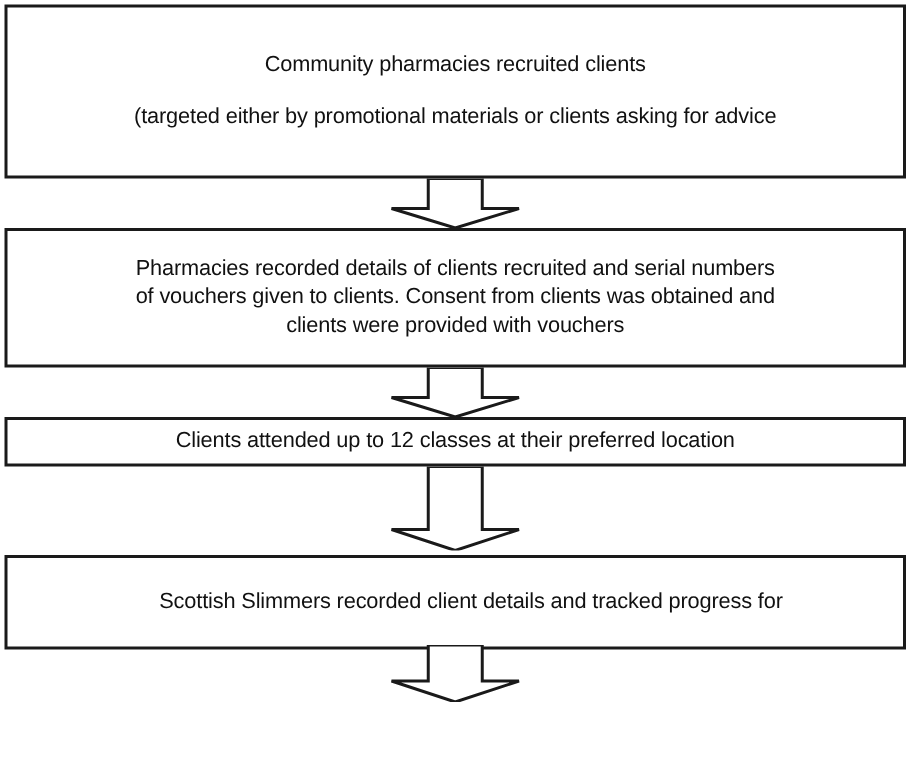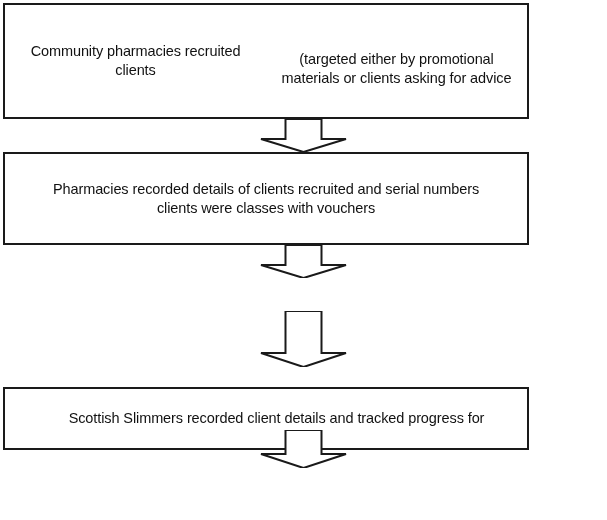--- a/index.html
+++ b/index.html
@@ -14,26 +14,26 @@
   #flowchart {
     position: relative;
     width: 607px;
     height: 520px;
     background: #ffffff;
     overflow: hidden;
   }
   .node {
     position: absolute;
     left: 3px;
-    width: 526px;
+    width: 601px;
     box-sizing: border-box;
     border: 2px solid #1a1a1a;
     background: #ffffff;
     display: flex;
-    flex-direction: row;
+    flex-direction: column;
     align-items: center;
     justify-content: center;
     text-align: center;
   }
   .node-line {
     color: #111111;
     font-size: 14.5px;
     line-height: 19px;
     letter-spacing: -0.1px;
     padding: 0 10px;
@@ -55,21 +55,21 @@
   }
   .connector svg {
     display: block;
     width: 607px;
     height: 100%;
   }
   
   #node-1 { top: 3px;   height: 116px; }
   #node-2 { top: 152px; height: 93px;  }
   #node-3 { top: 278px; height: 33px;  }
-  #node-4 { top: 387px; height: 63px; padding-left: 21px;  }
+  #node-4 { top: 370px; height: 63px; padding-left: 21px;  }
   #node-5 { top: 468px; height: 49px;  }
 
   #conn-1 { top: 119px; height: 33px; }
   #conn-2 { top: 245px; height: 33px; }
   #conn-3 { top: 311px; height: 56px; }
   #conn-4 { top: 430px; height: 38px; }
 </style>
 </head>
 <body>
 
@@ -86,30 +86,36 @@
 
   <div class="connector" id="conn-1">
     <svg viewBox="0 0 607 33" preserveAspectRatio="none">
       <polygon points="285.5,0 321.5,0 321.5,20 346,20 303.5,33 261,20 285.5,20" fill="#ffffff" stroke="#1a1a1a" stroke-width="2" stroke-linejoin="miter"></polygon>
     </svg>
   </div>
 
   <div class="node" id="node-2">
     <div class="node-para">
       <div class="node-line">Pharmacies recorded details of clients recruited and serial numbers</div>
-      <div class="node-line">clients were classes with vouchers</div>
+      <div class="node-line">of vouchers given to clients. Consent from clients was obtained and</div>
+      <div class="node-line">clients were provided with vouchers</div>
     </div>
   </div>
 
   <div class="connector" id="conn-2">
     <svg viewBox="0 0 607 33" preserveAspectRatio="none">
       <polygon points="285.5,0 321.5,0 321.5,20 346,20 303.5,33 261,20 285.5,20" fill="#ffffff" stroke="#1a1a1a" stroke-width="2" stroke-linejoin="miter"></polygon>
     </svg>
   </div>
 
+  <div class="node" id="node-3">
+    <div class="node-para">
+      <div class="node-line">Clients attended up to 12 classes at their preferred location</div>
+    </div>
+  </div>
 
   <div class="connector" id="conn-3">
     <svg viewBox="0 0 607 56" preserveAspectRatio="none">
       <polygon points="285.5,0 321.5,0 321.5,42 346,42 303.5,56 261,42 285.5,42" fill="#ffffff" stroke="#1a1a1a" stroke-width="2" stroke-linejoin="miter"></polygon>
     </svg>
   </div>
 
   <div class="node" id="node-4">
     <div class="node-para">
       <div class="node-line">Scottish Slimmers recorded client details and tracked progress for</div>

